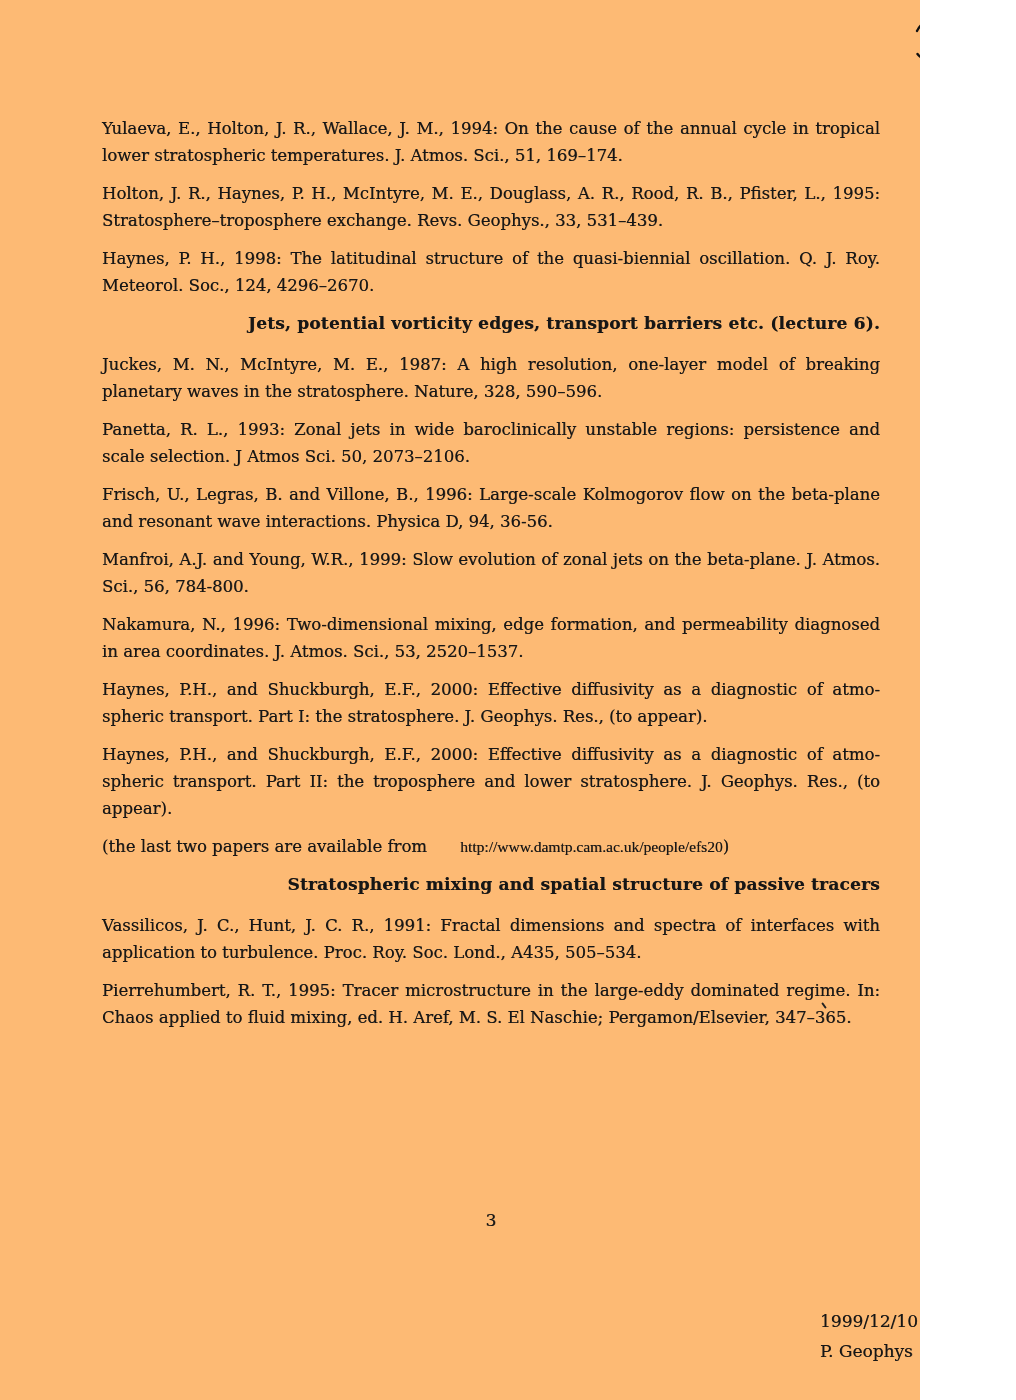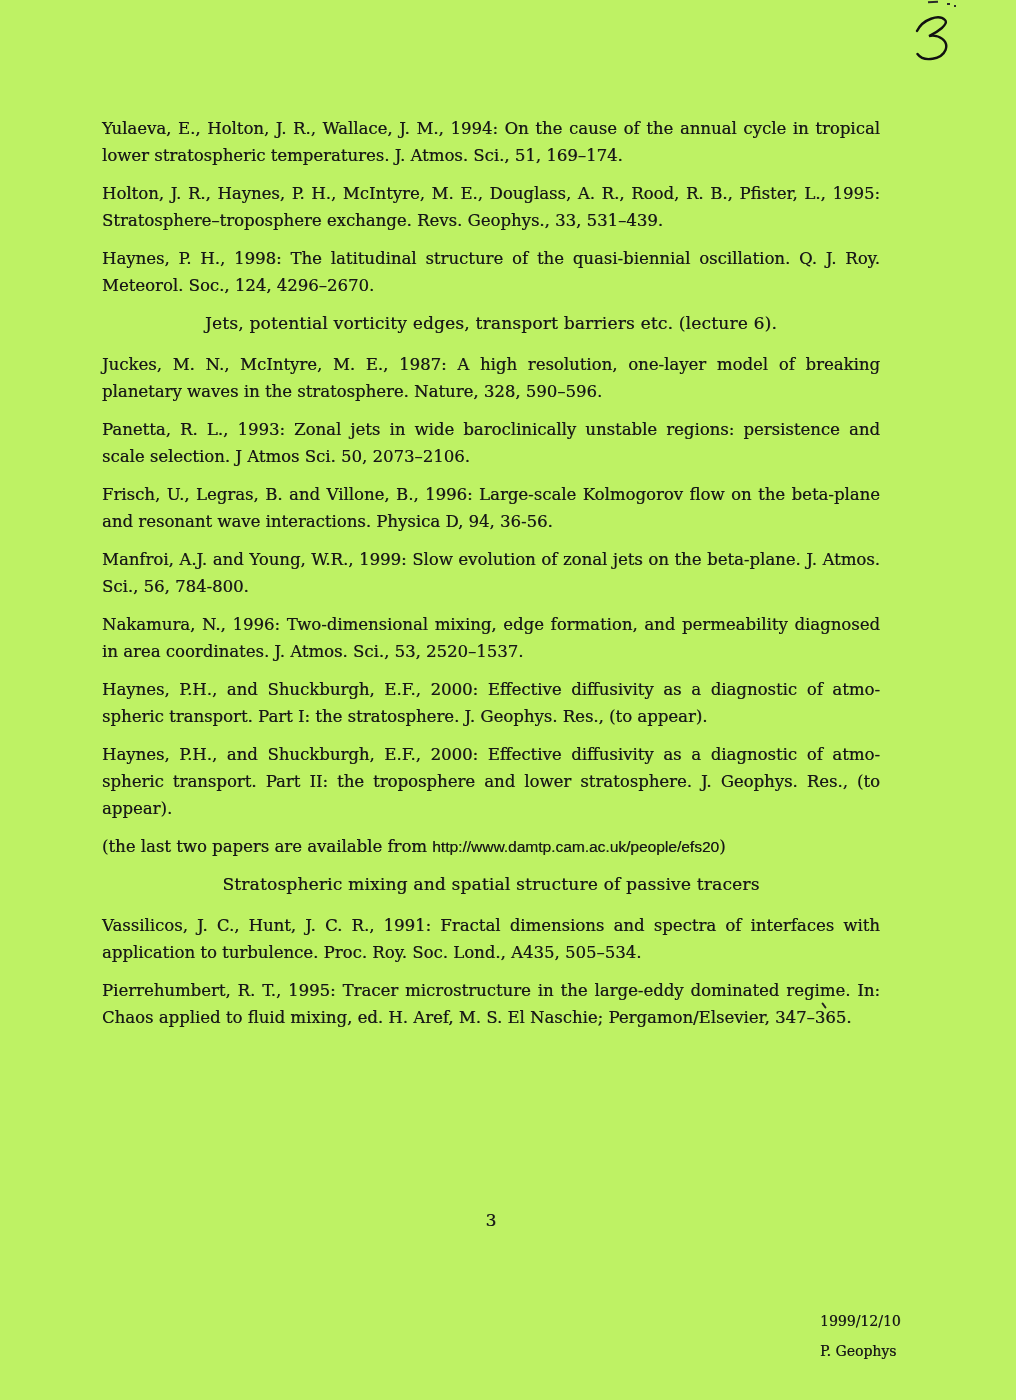--- a/index.html
+++ b/index.html
@@ -1,56 +1,57 @@
 <!DOCTYPE html>
 <html><head>
 <meta charset="utf-8">
 <style>
   html,body{margin:0;padding:0;background:#ffffff;}
   .page{
     position:relative;
-    width:1016px;height:1400px;
-    background:#bef264;
+    width:920px;height:1400px;
+    background:#fdba74;
     color:#161616;
     font-family:"DejaVu Serif","Liberation Serif",serif;
     overflow:hidden;
   }
   .body-text{
     position:absolute;
     left:102px;top:115px;width:778px;
     font-size:16.5px;
     line-height:27px;
     text-align:justify;
     text-shadow:0.35px 0.2px 0 rgba(20,20,20,0.6);
     hyphens:manual;
   }
   .body-text p{margin:0 0 11px 0;}
   .body-text h2{
     font-size:17px;
-    font-weight:normal;
+    font-weight:bold;
     margin:0 0 14px 0;
     line-height:27px;
-    text-align:center;
+    text-align:right;
     letter-spacing:0.2px;
   }
   .mono{
-    font-family:Liberation Sans, sans-serif;
+    font-family:Liberation Serif, serif;
     font-size:15.5px;
+    margin-left:28px;
   }
   .page-number{
     position:absolute;
     left:102px;top:1210px;width:778px;
     text-align:center;
     font-size:17px;
     text-shadow:0.35px 0.2px 0 rgba(20,20,20,0.6);
   }
   .footer{
     position:absolute;
     left:820px;top:1306px;
-    font-size:14px;
+    font-size:17px;
     line-height:30px;
     text-shadow:0.35px 0.2px 0 rgba(20,20,20,0.6);
   }
   .handwritten{
     position:absolute;
     left:912px;top:14px;
     width:42px;height:50px;
   }
   .handwritten svg{display:block;width:100%;height:100%;}
   .speck{position:absolute;background:#2a2a2a;}

